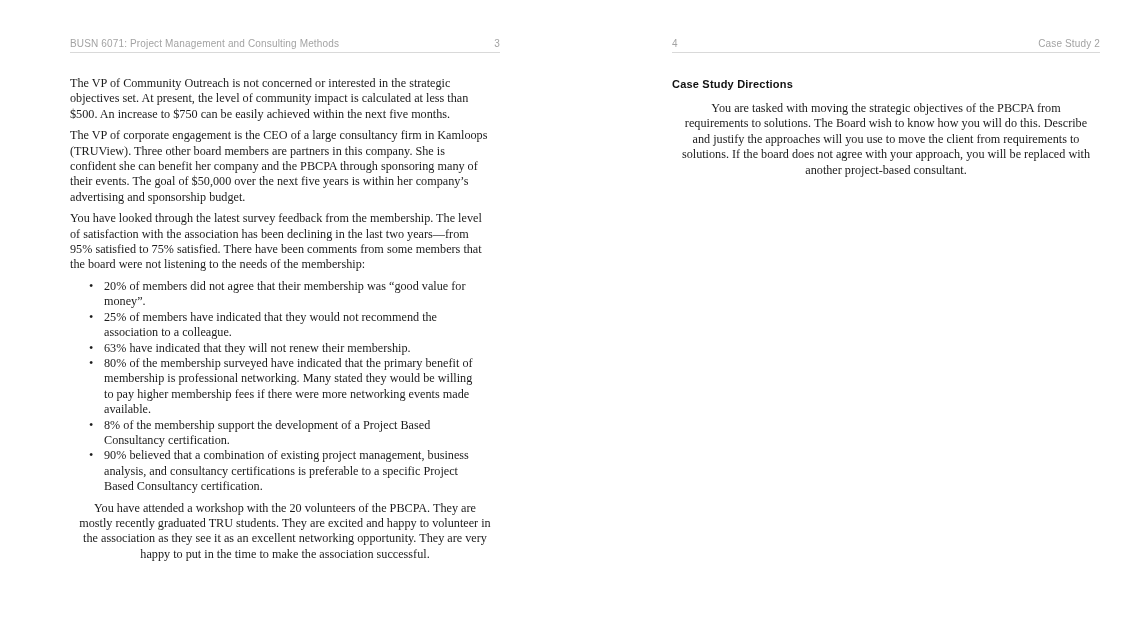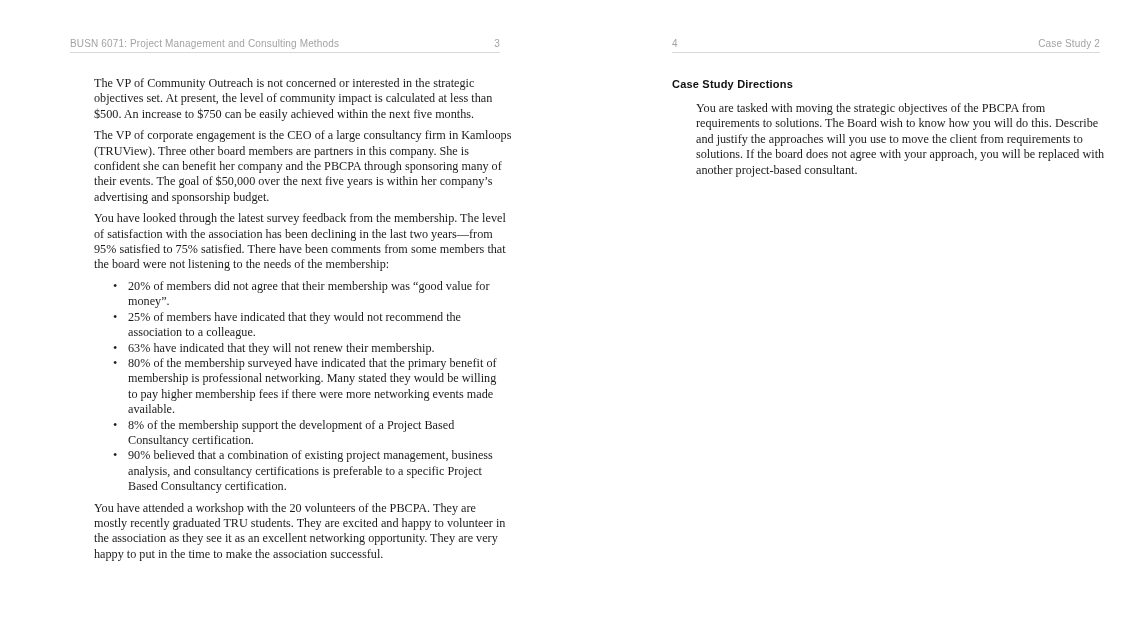--- a/index.html
+++ b/index.html
@@ -31,27 +31,26 @@
     border-bottom: 1px solid #d9d9d9;
     padding-bottom: 3px;
   }
 
   .doc-body {
     margin-top: 23px;
     font-family: "Liberation Serif", serif;
     font-size: 12.2px;
     line-height: 15.4px;
     color: #1b1b1b;
-    margin-left: 24px;
   }
   .doc-body p {
     margin: 0 0 6px 0;
     white-space: pre;
   }
-  .doc-body p:last-child { margin-bottom: 0; }
+  .doc-body p:last-child { margin-bottom: 0; text-align: center; }
 
   ul.bullet-list {
     list-style: none;
     margin: 0 0 6px 0;
     padding: 0 0 0 34px;
   }
   ul.bullet-list li {
     position: relative;
     white-space: pre;
   }

